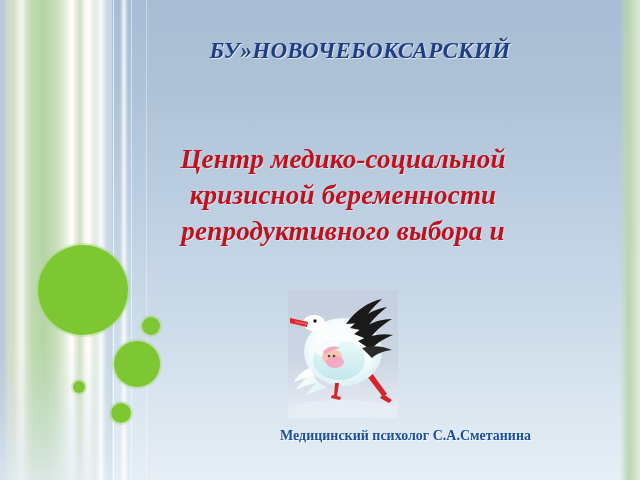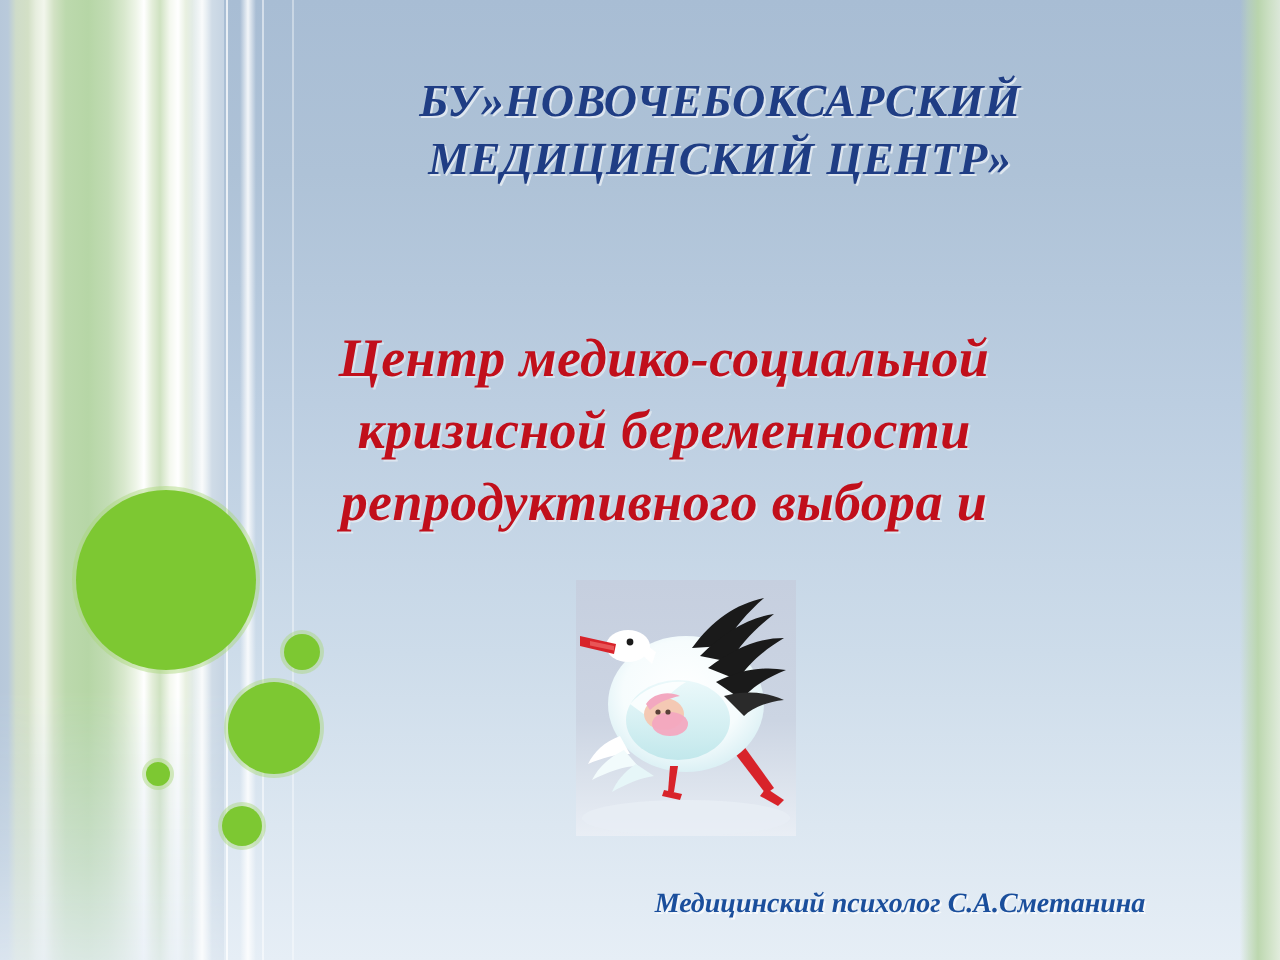--- a/index.html
+++ b/index.html
@@ -109,45 +109,43 @@
     font-style: italic;
     line-height: 1.28;
     letter-spacing: 0.3px;
     text-shadow: 1px 1px 0 rgba(255,255,255,0.6);
     font-family: Liberation Serif, serif;
   }
   .org-title .ln { display: block; }
 
   .main-title {
     position: absolute;
-    left: 62px;
+    left: 73px;
     top: 142px;
     width: 540px;
     text-align: center;
     color: #c10f1b;
     font-size: 27px;
     font-weight: bold;
     font-style: italic;
     line-height: 1.33;
     letter-spacing: 0.2px;
     text-shadow: 1px 1px 0 rgba(255,255,255,0.45);
-    margin-top: 20px;
   }
   .main-title .ln { display: block; }
 
   .footer-credit {
     position: absolute;
     left: 280px;
-    top: 445px;
+    top: 428px;
     width: 340px;
-    text-align: center;
+    text-align: left;
     color: #1b4f9c;
     font-size: 14px;
     font-weight: bold;
-    font-style: italic;
     text-shadow: 1px 1px 0 rgba(255,255,255,0.7);
   }
 
   
   .picture {
     position: absolute;
     left: 288px;
     top: 290px;
     width: 110px;
     height: 128px;
@@ -171,21 +169,20 @@
   <div class="right-stripe"></div>
 
   <div class="bubble halo" style="left:38px;  top:245px; width:90px; height:90px;"></div>
   <div class="bubble halo" style="left:114px; top:341px; width:46px; height:46px;"></div>
   <div class="bubble halo" style="left:142px; top:317px; width:18px; height:18px;"></div>
   <div class="bubble halo" style="left:73px;  top:381px; width:12px; height:12px;"></div>
   <div class="bubble halo" style="left:111px; top:403px; width:20px; height:20px;"></div>
 
   <div class="org-title">
     <span class="ln">БУ»НОВОЧЕБОКСАРСКИЙ</span>
-    <span class="ln">МЕДИЦИНСКИЙ ЦЕНТР»</span>
   </div>
 
   <div class="main-title">
     <span class="ln">Центр медико-социальной</span>
     <span class="ln">кризисной беременности</span>
     <span class="ln">репродуктивного выбора и</span>
   </div>
 
   <div class="picture">
     <svg width="110" height="128" viewBox="0 0 110 128" xmlns="http://www.w3.org/2000/svg">

